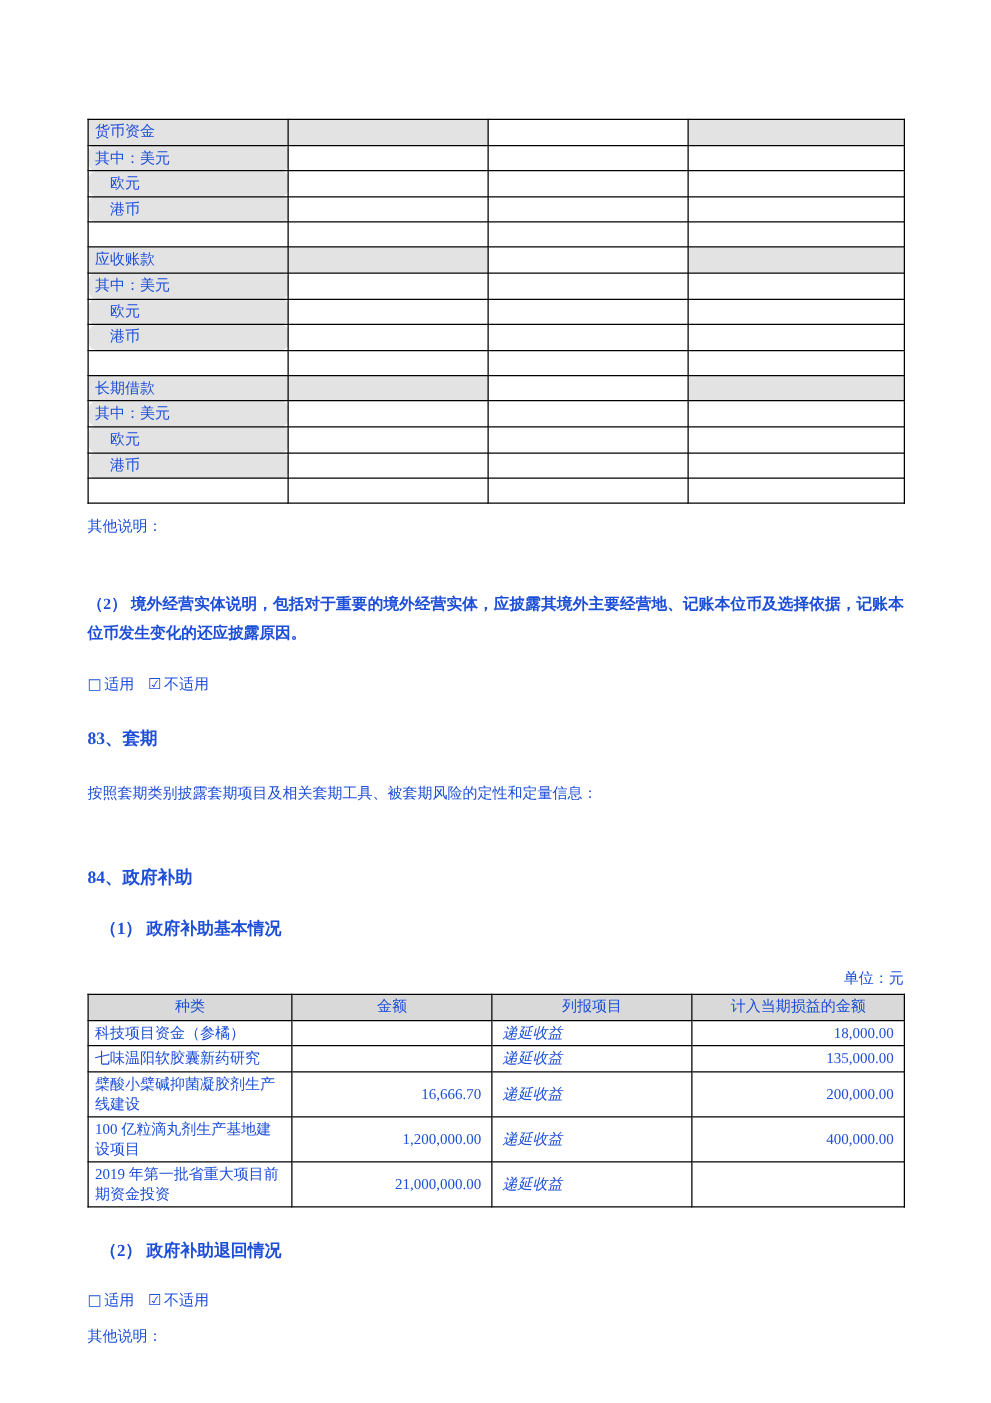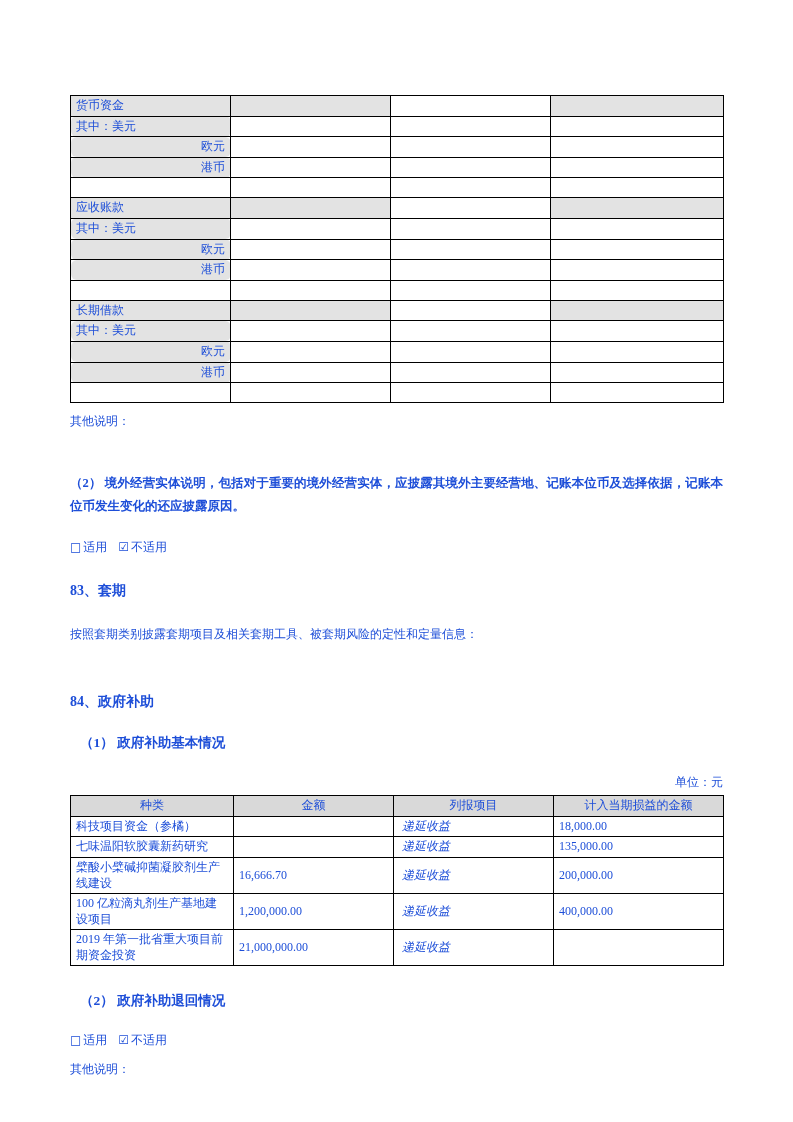--- a/index.html
+++ b/index.html
@@ -30,29 +30,29 @@
     word-break: break-all;
     font-weight: normal;
   }
 
   
   .fx-table td { height: 20px; }
   .fx-table tr.cat td:nth-child(1),
   .fx-table tr.cat td:nth-child(2),
   .fx-table tr.cat td:nth-child(4) { background: #e3e3e3; }
   .fx-table tr.sub td:nth-child(1) { background: #e3e3e3; border-radius: 6px; }
-  .fx-table tr.sub.indent td:nth-child(1) { padding-left: 38px; text-align: right; }
+  .fx-table tr.sub.indent td:nth-child(1) { padding-left: 17px; }
 
   
   .grant-table th {
     background: #d9d9d9;
     height: 20px;
   }
   .grant-table td { height: 19px; border-radius: 9px; }
-  .grant-table td.num { text-align: left; padding-right: 8px; }
+  .grant-table td.num { text-align: right; padding-right: 8px; }
   .grant-table td.item { text-align: left; padding-left: 8px; font-style: italic; }
 
   
   .notes-label { font-size: 12px; margin: 10px 0 0 0; }
   .bold-para {
     font-size: 12.5px;
     font-weight: bold;
     line-height: 1.8;
     margin: 42px 0 0 0;
     text-align: justify;

